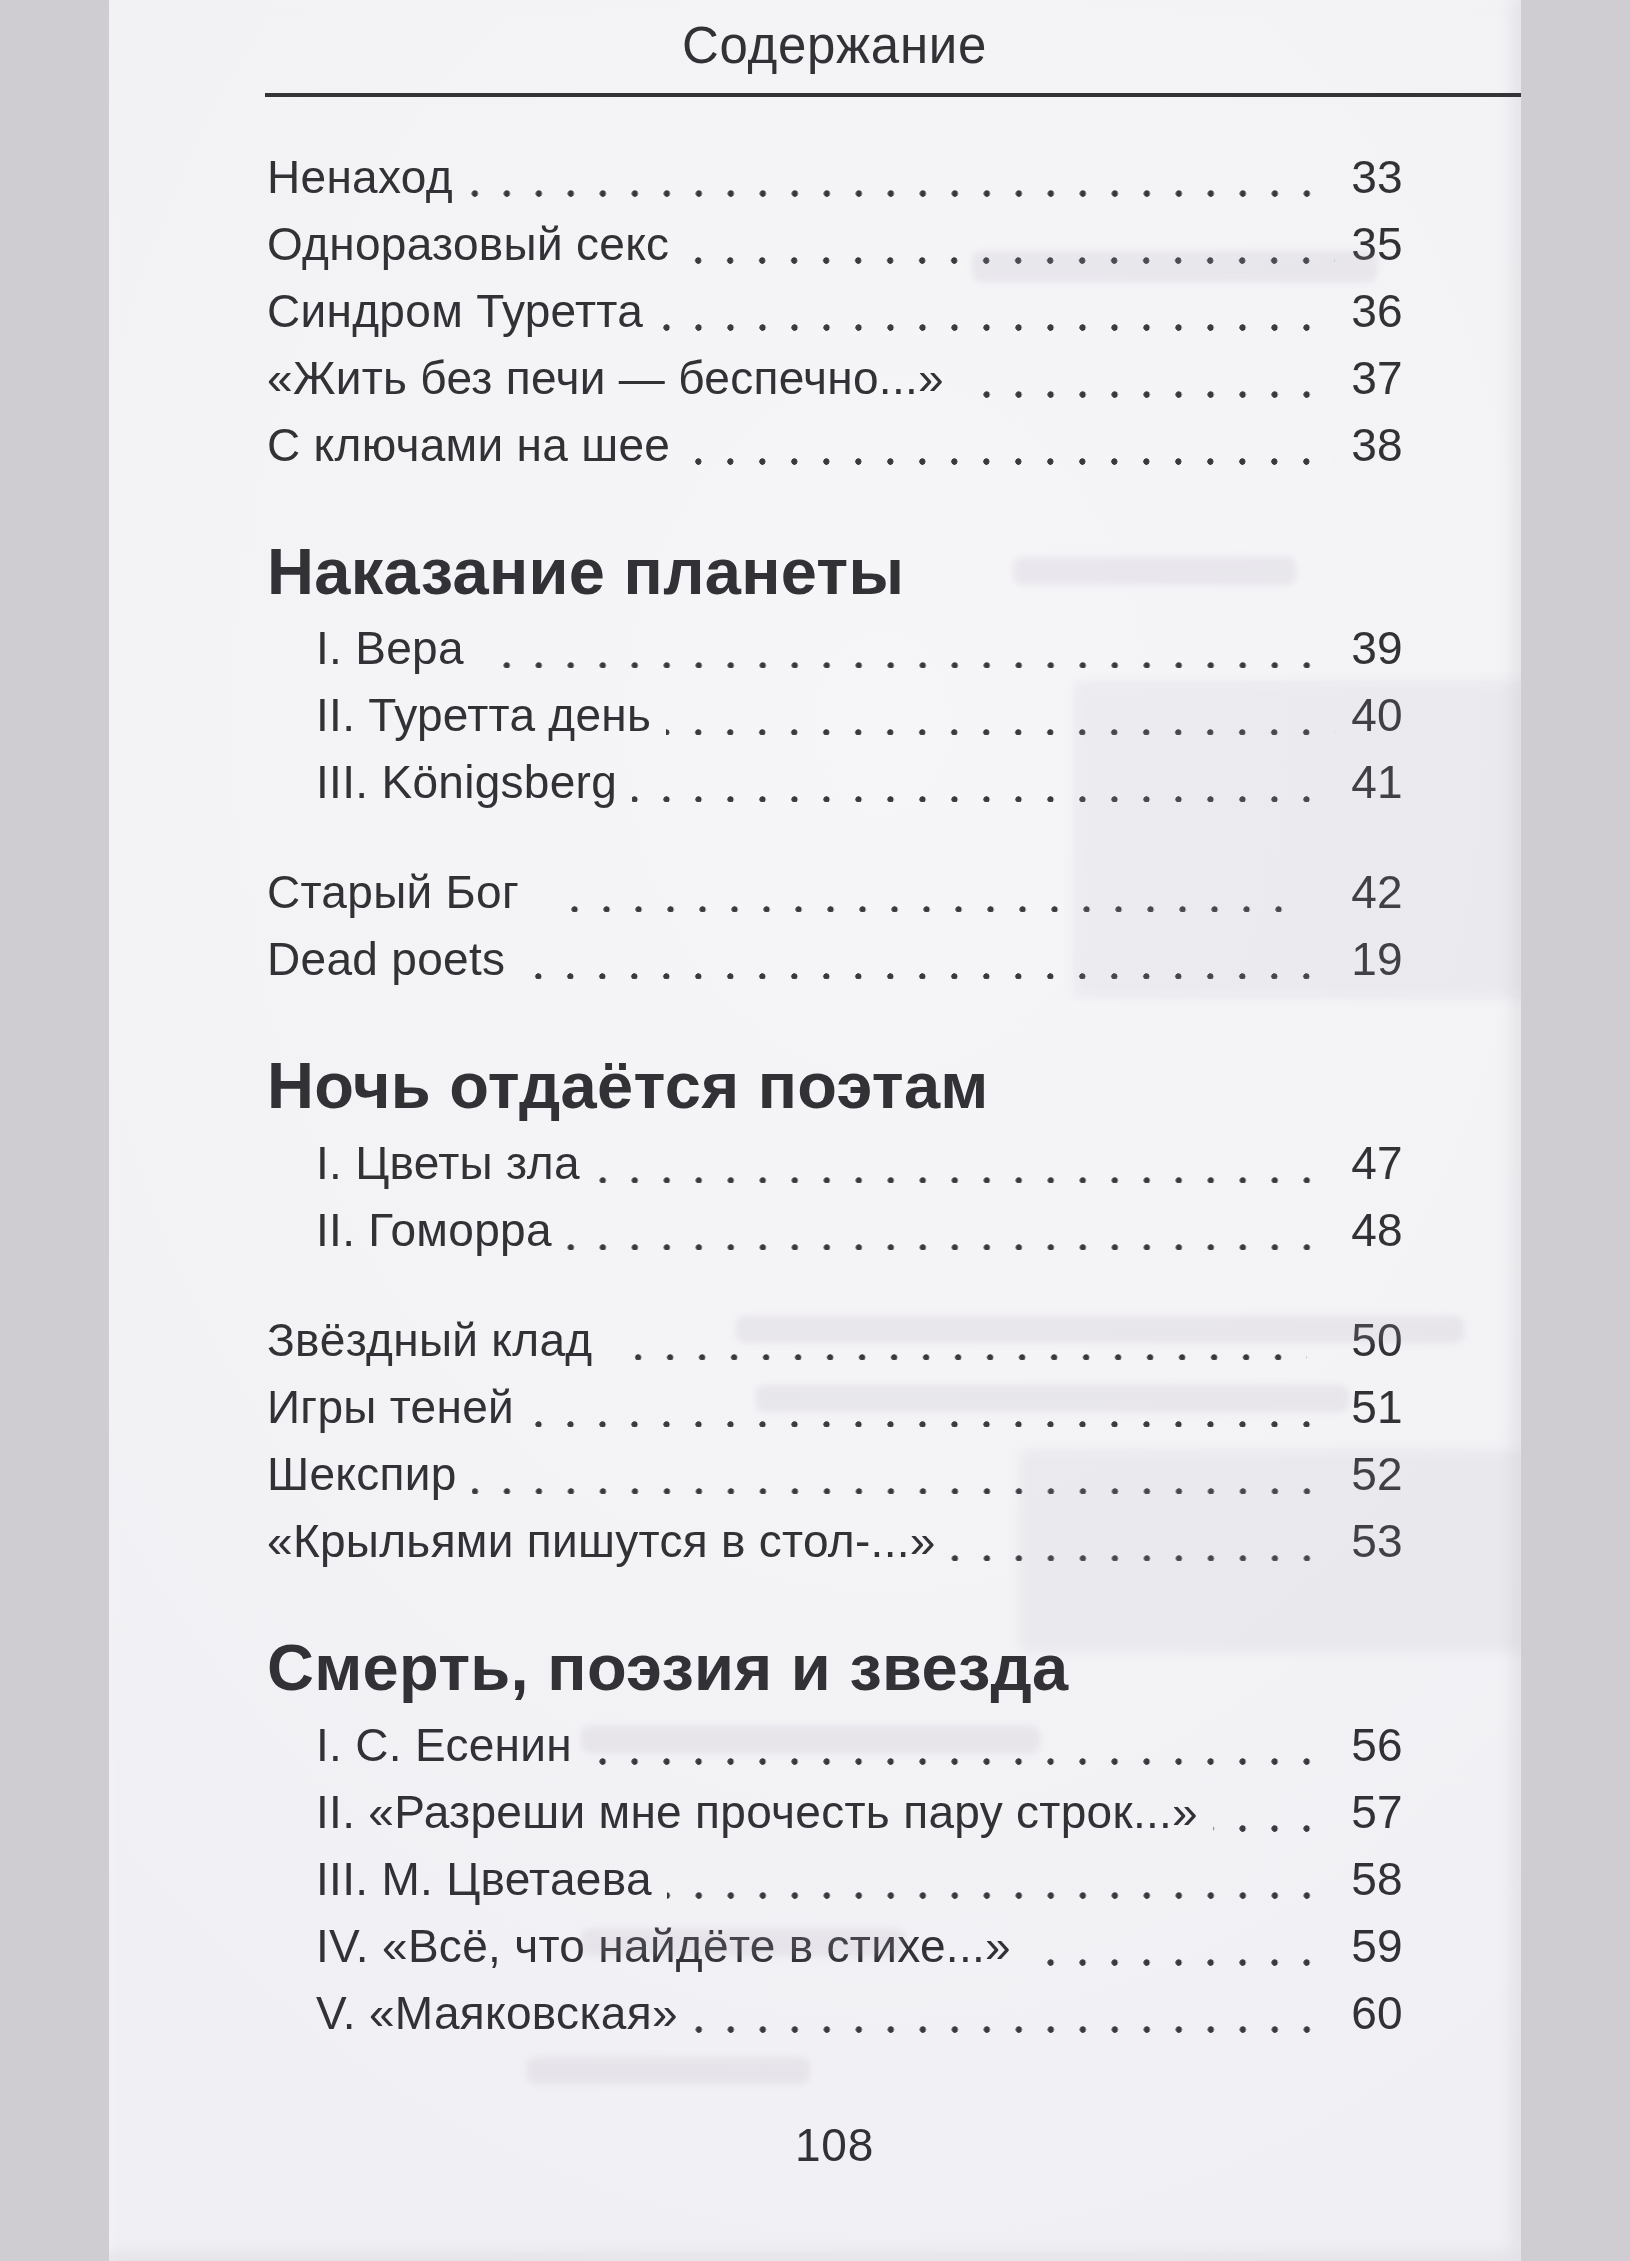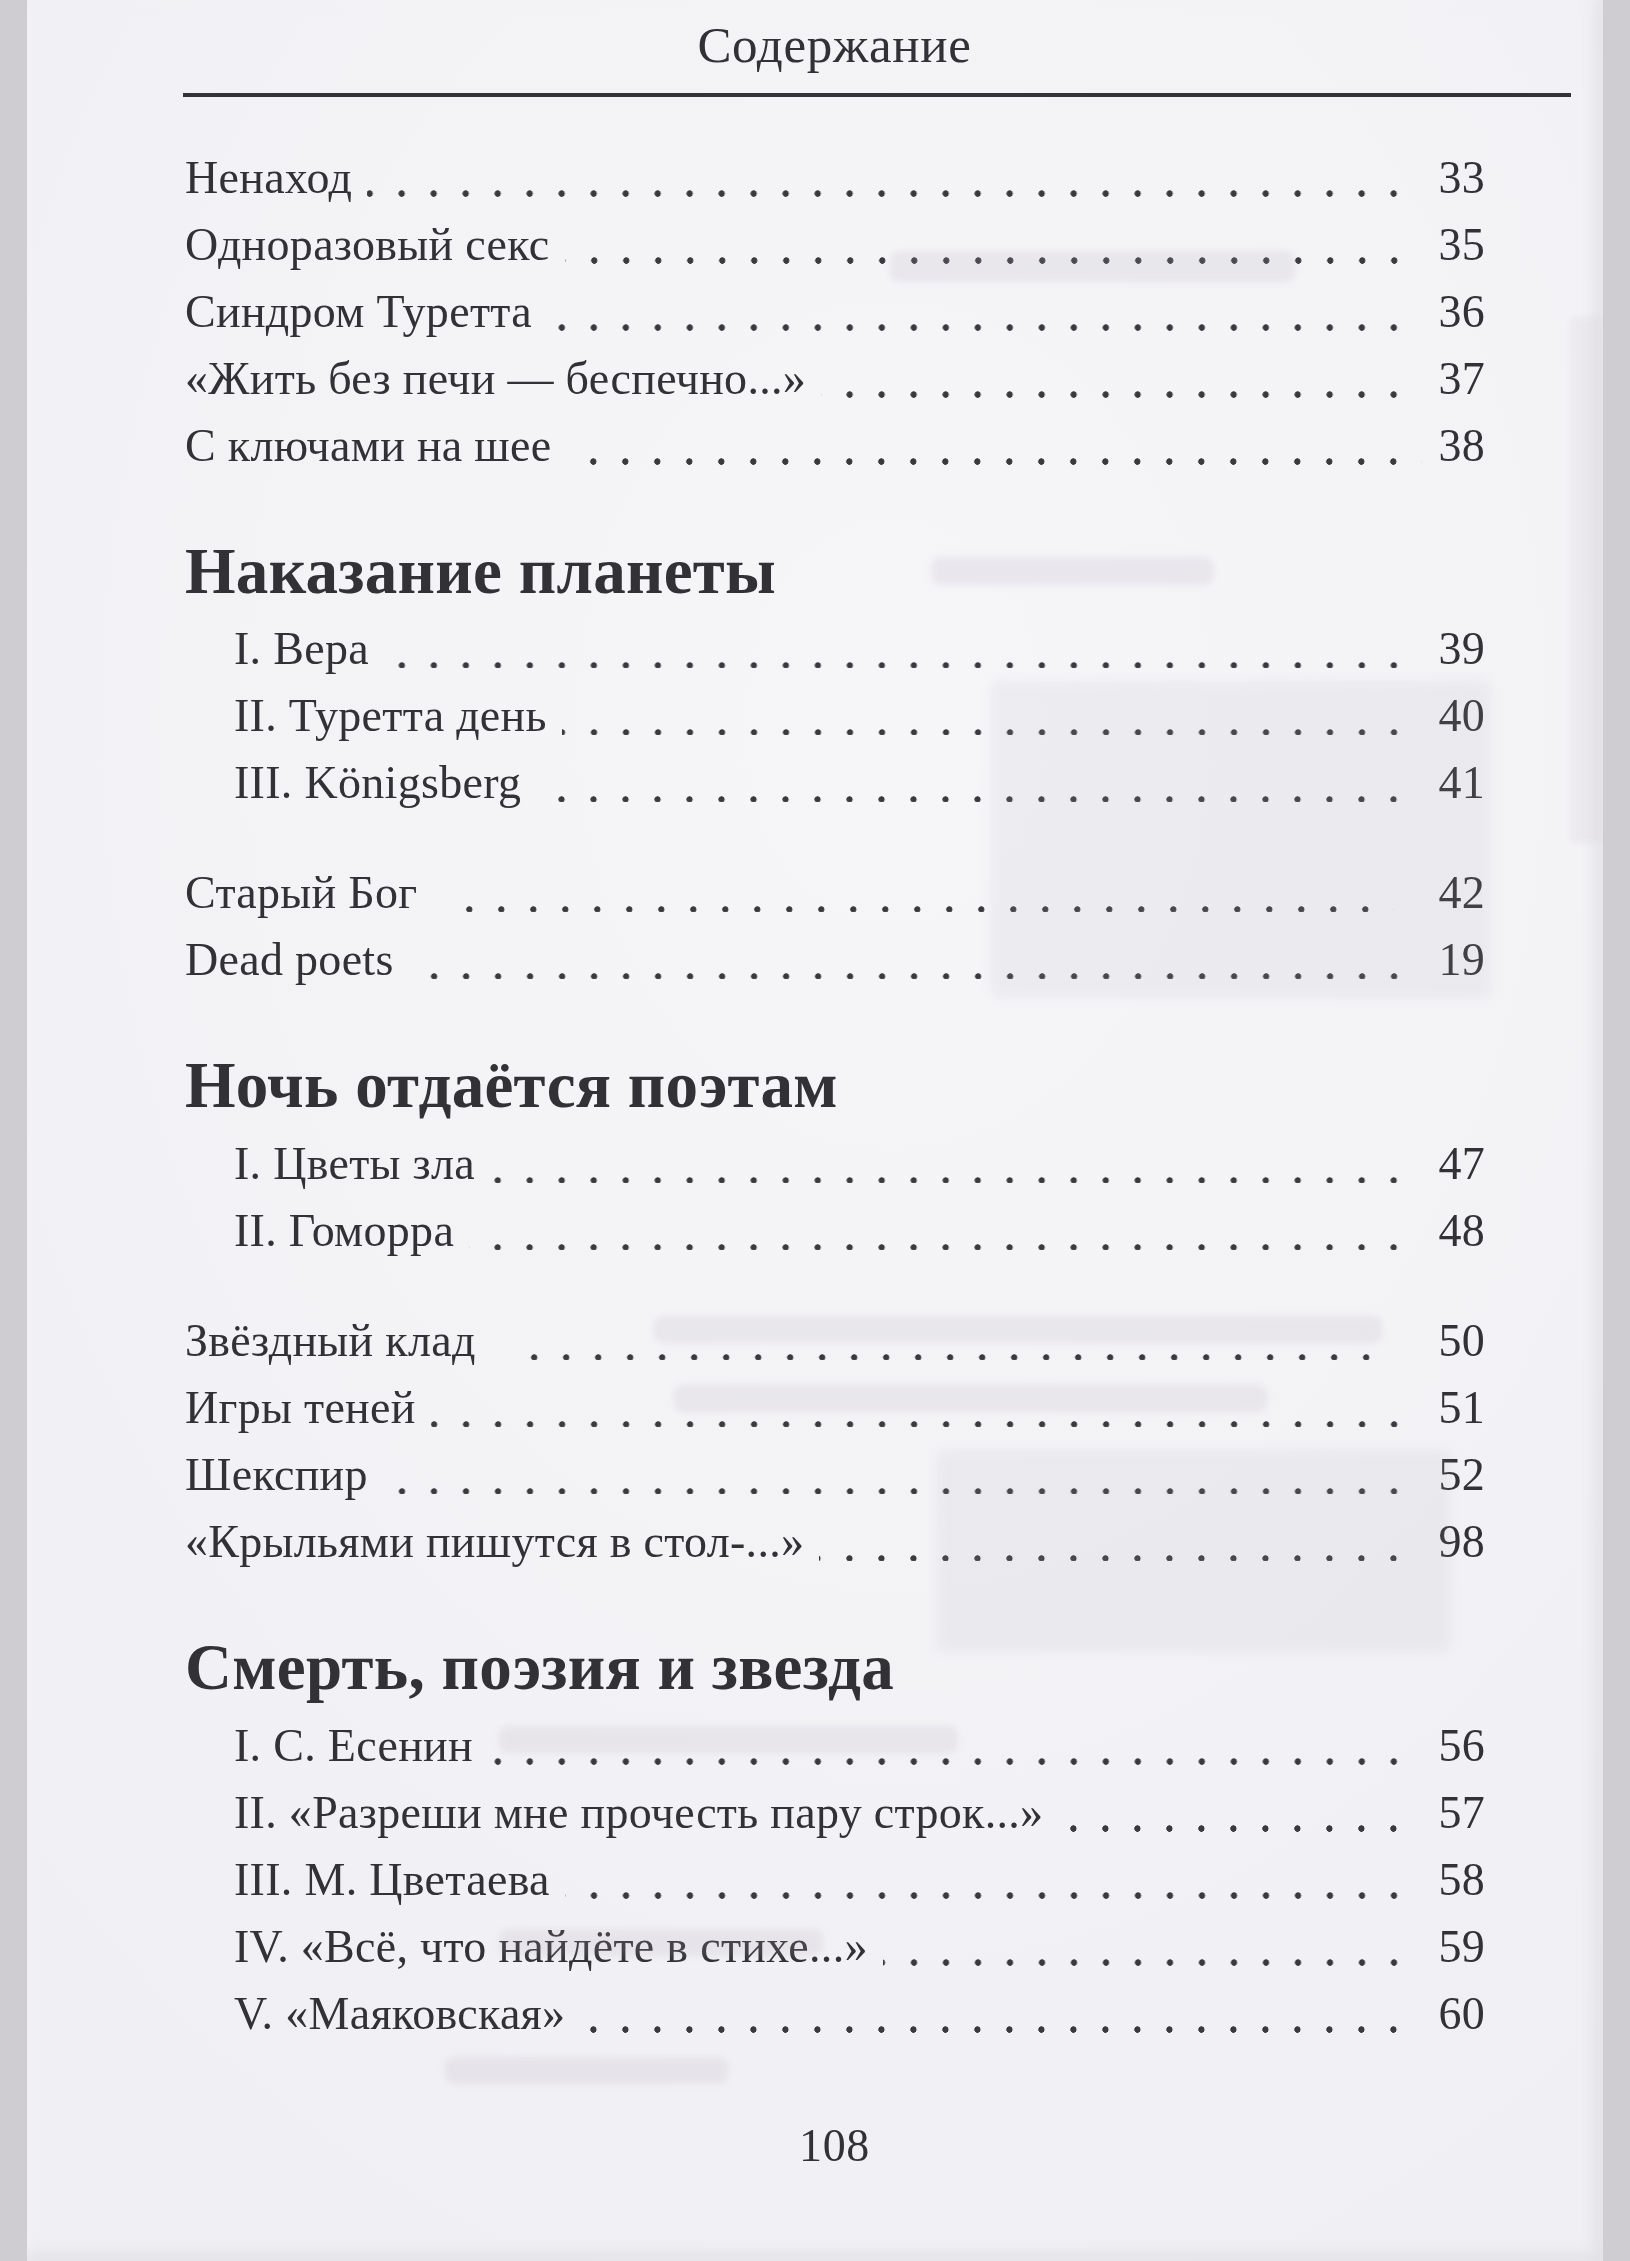--- a/index.html
+++ b/index.html
@@ -1,26 +1,26 @@
 <!DOCTYPE html>
 <html lang="ru" style="font-size:10.8px"><head>
 <meta charset="utf-8">
 <title>Содержание — 108</title>
 <style>
   html, body { margin: 0; padding: 0; background: #cfcdd2; }
   .paper {
     position: relative;
-    width: 1576px;
+    width: 1412px;
     height: 2261px;
     margin: 0 auto;
     background:
       radial-gradient(ellipse 1214px 1619px at 55% 32%, #f6f5f8 0%, #f3f2f5 55%, #f0eff3 100%);
     box-shadow: inset -6.7px -5.4px 17.5px rgba(110,106,122,0.12), inset 2.7px 2.7px 12px rgba(255,255,255,0.5);
     overflow: hidden;
-    font-family: Liberation Serif, serif;
+    font-family: Liberation Sans, sans-serif;
     color: #323136;
   }
 
   
   .ghost-layer { position: absolute; inset: 0; pointer-events: none; }
   .ghost {
     position: absolute;
     background: rgba(176,170,188,0.16);
     border-radius: 9.4px;
     filter: blur(3.4px);
@@ -188,21 +188,21 @@
         <span class="toc-page">51</span>
       </div>
       <div class="toc-row">
         <span class="toc-label">Шекспир</span>
         <span class="dot-leader"></span>
         <span class="toc-page">52</span>
       </div>
       <div class="toc-row">
         <span class="toc-label">«Крыльями пишутся в стол-...»</span>
         <span class="dot-leader"></span>
-        <span class="toc-page">98</span>
+        <span class="toc-page">53</span>
       </div>
       <div class="toc-row heading">
         <span class="toc-label">Смерть, поэзия и звезда</span>
       </div>
       <div class="toc-row indent">
         <span class="toc-label">I. С. Есенин</span>
         <span class="dot-leader"></span>
         <span class="toc-page">56</span>
       </div>
       <div class="toc-row indent">

